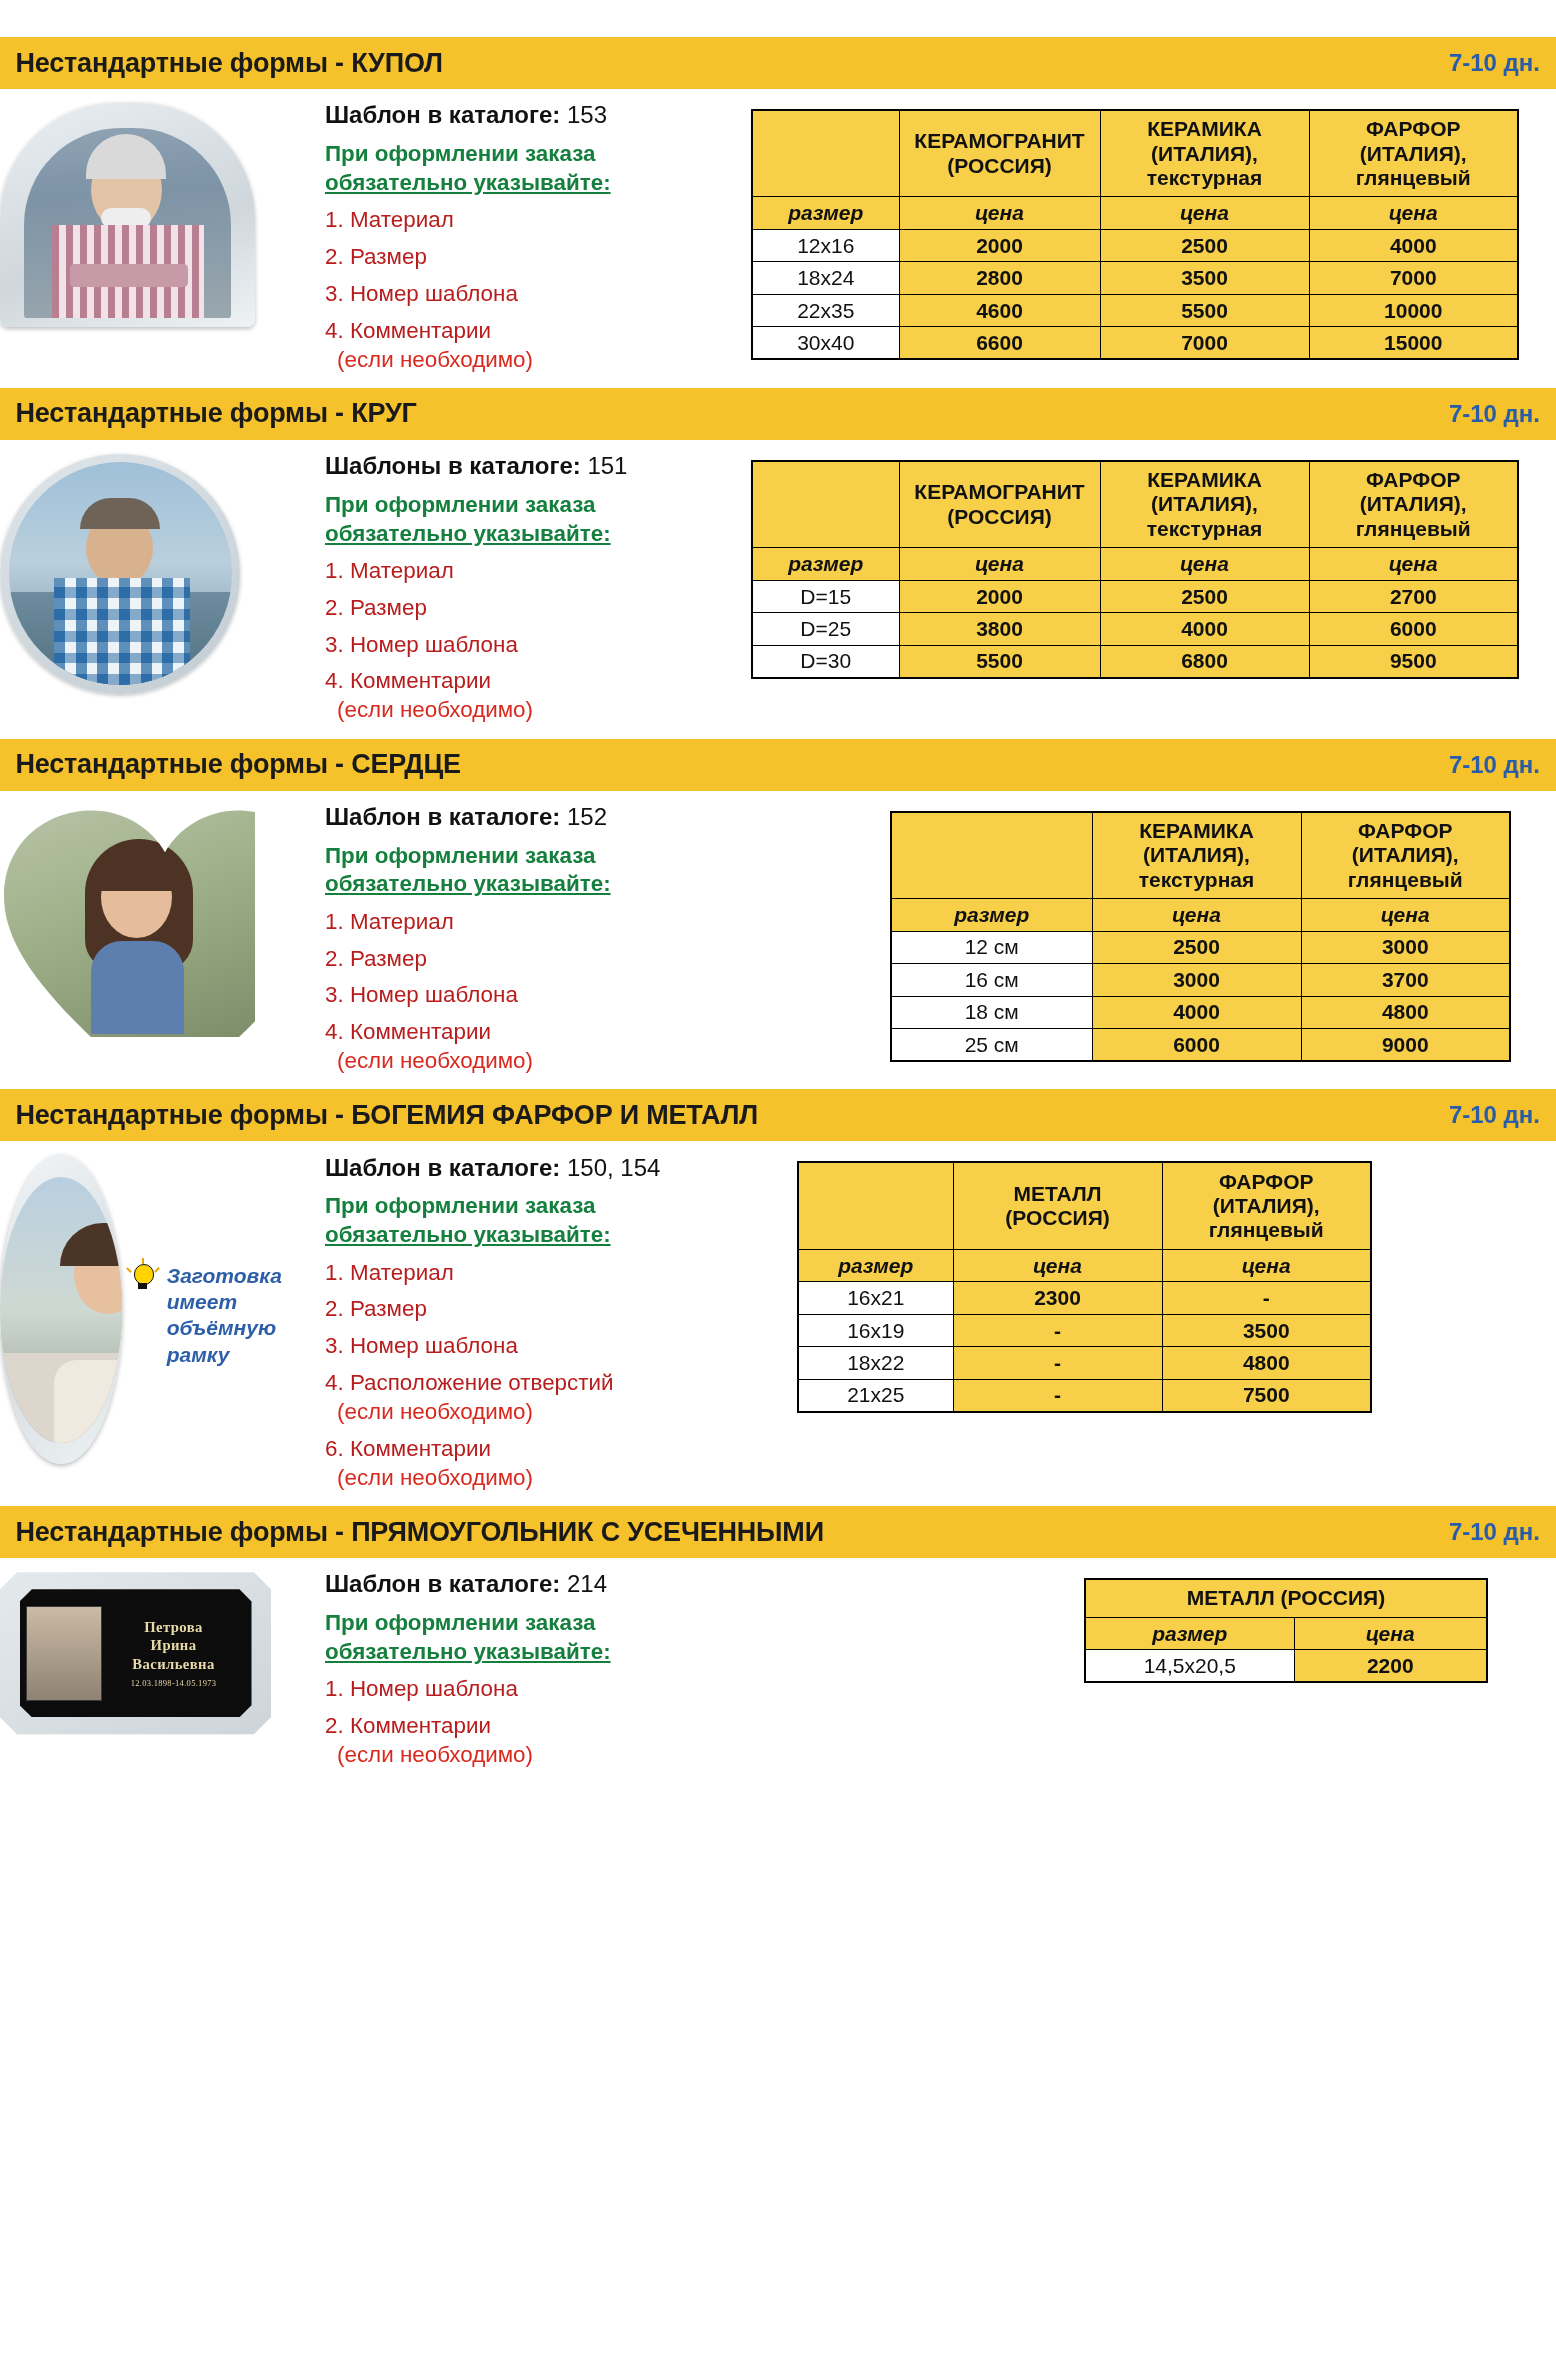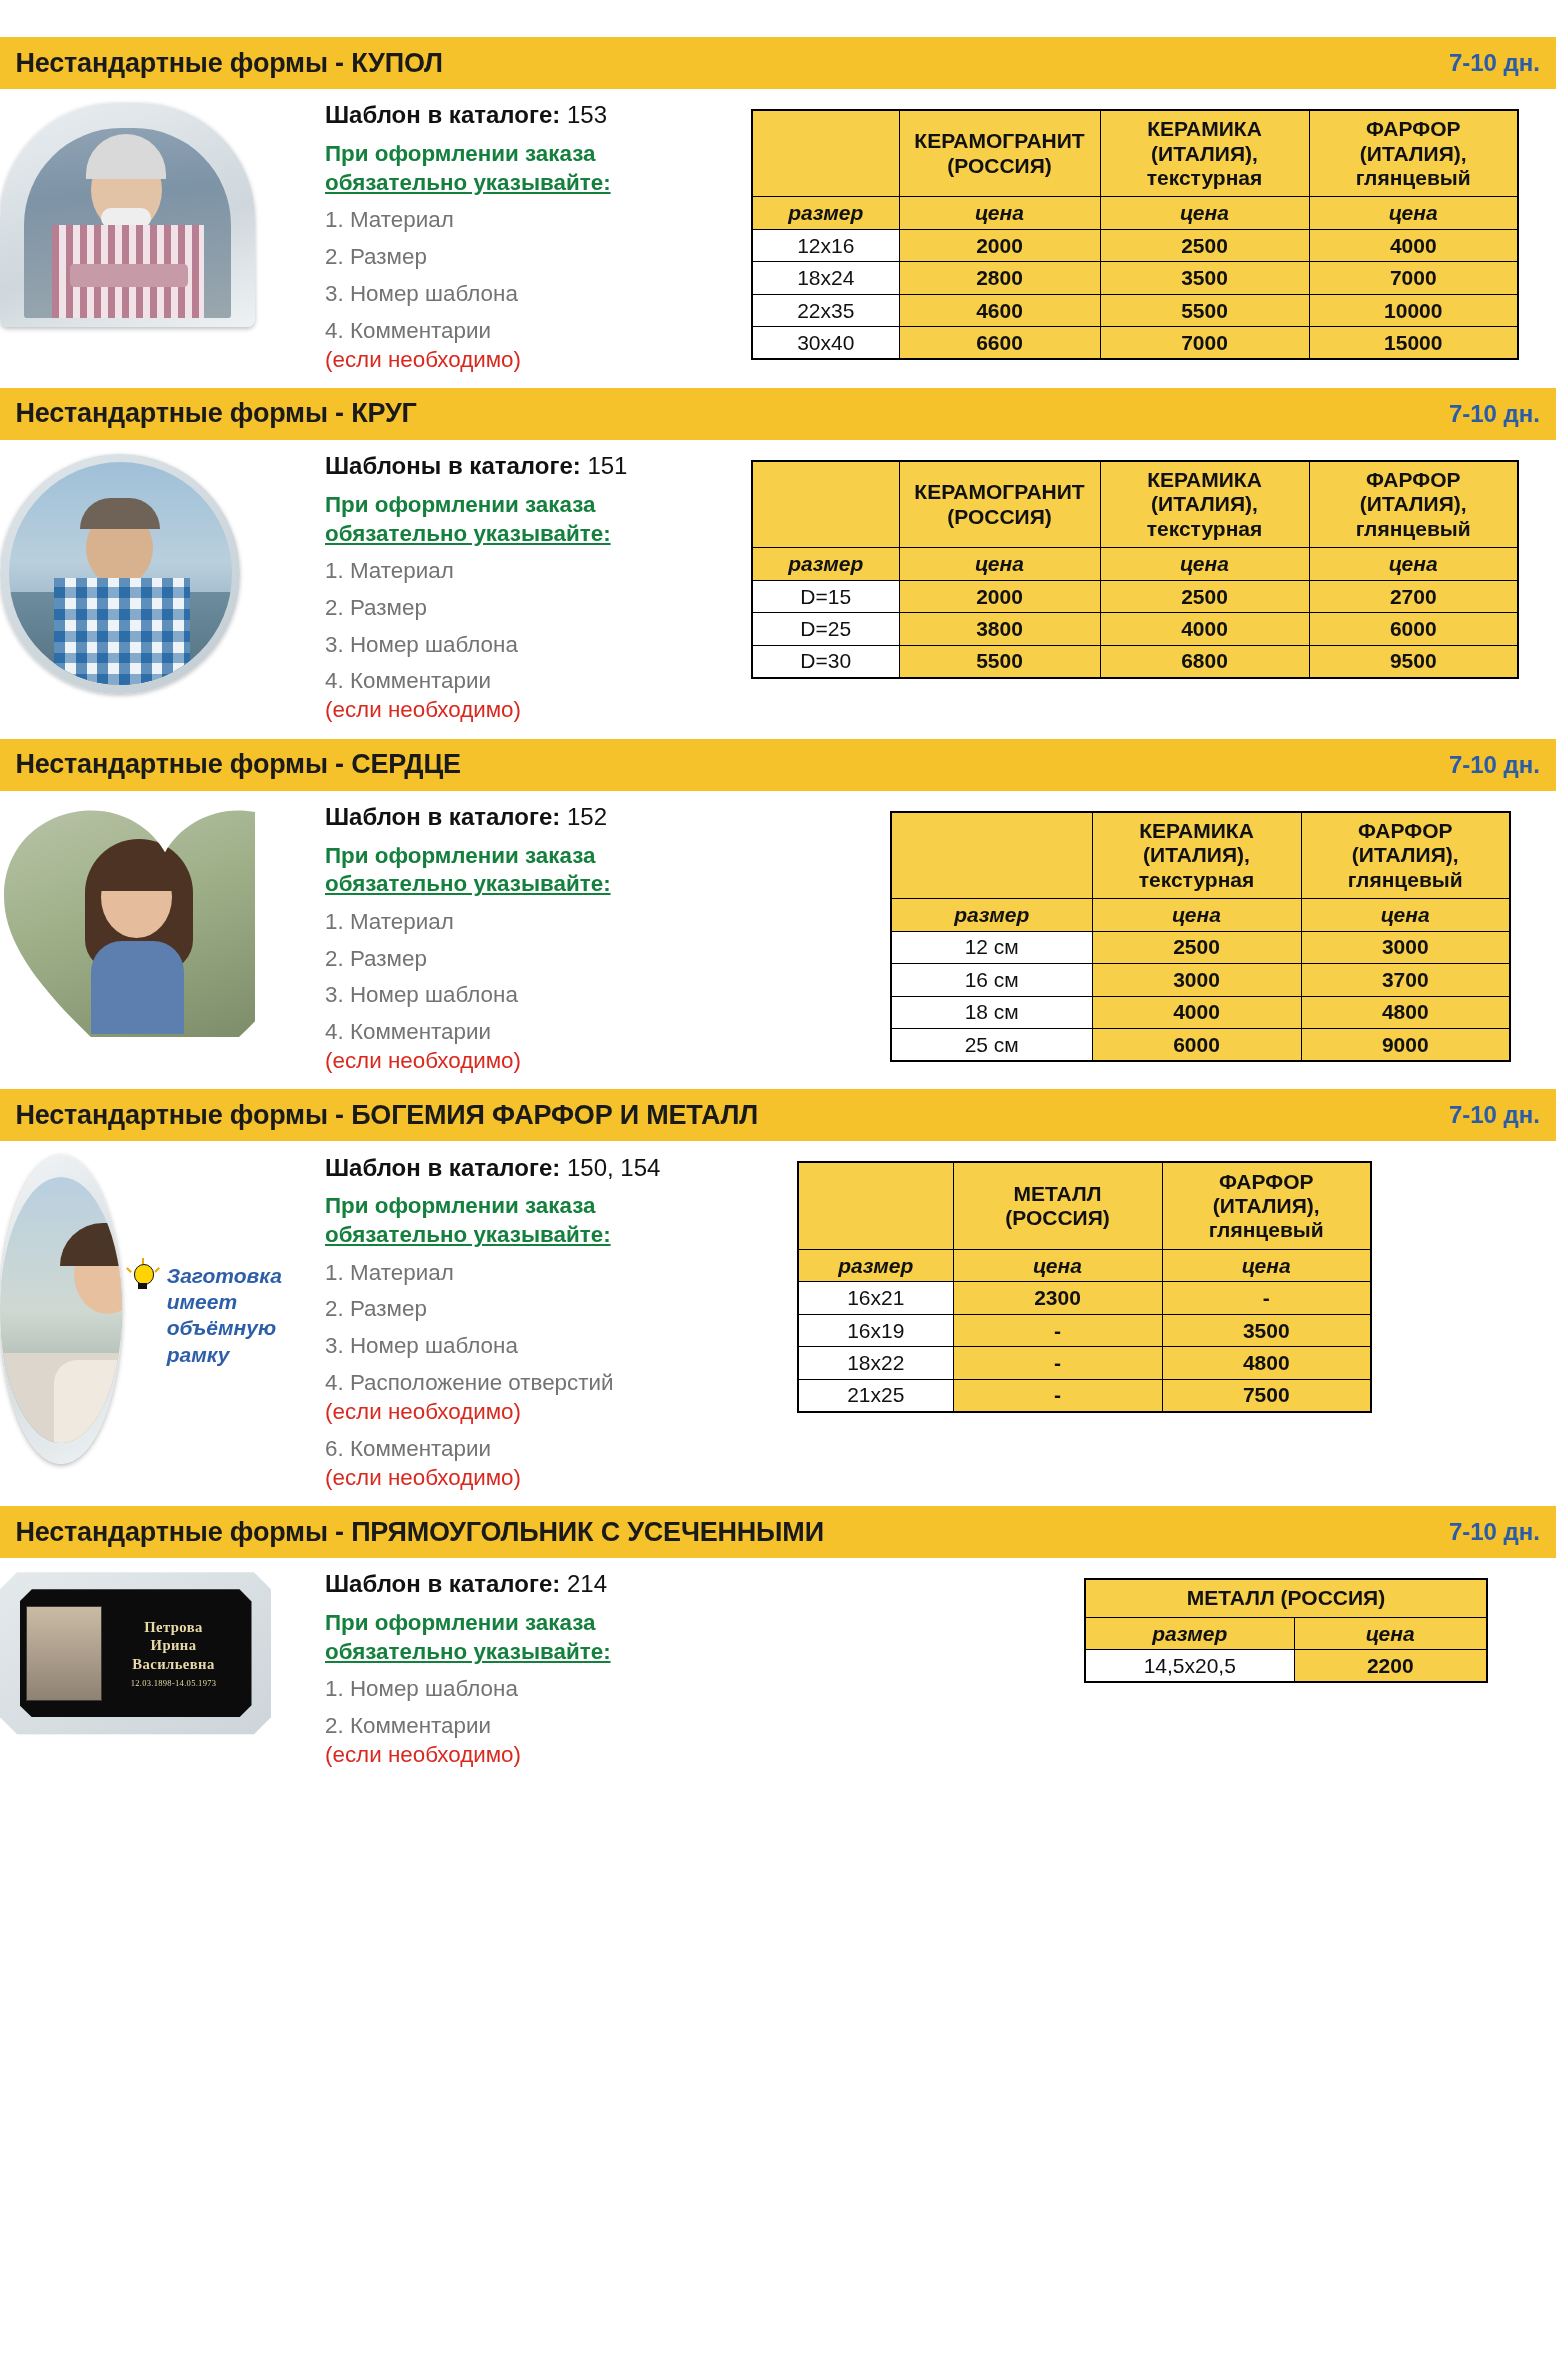--- a/index.html
+++ b/index.html
@@ -68,29 +68,30 @@
   .tmpl-line span.num{ font-weight:normal; }
   .red{
     color:#15803d;
     font-size:22.4px;
     font-weight:bold;
     line-height:1.28;
     margin:0;
   }
   .red.u{ text-decoration:underline; }
   .item{
-    color:#737373;
+    color:#b91c1c;
     font-size:22.4px;
     line-height:1.30;
     margin-top:7.7px;
   }
   .note{
     color:#d9281e;
     font-size:22.4px;
     line-height:1.30;
+    margin-left:12px;
   }
   
   table.price{
     border-collapse:collapse;
     background:#f7cf49;
     border:2.3px solid #000;
   }
   table.price td,table.price th{
     border:1.5px solid #000;
     padding:0 7.7px;

